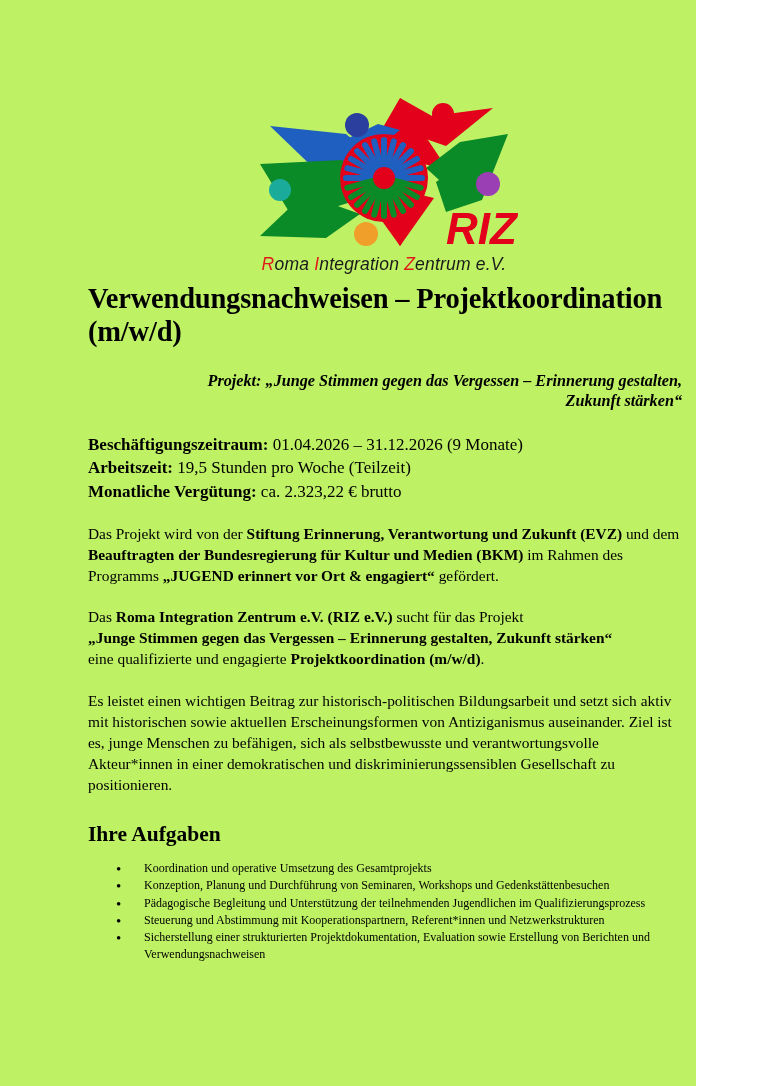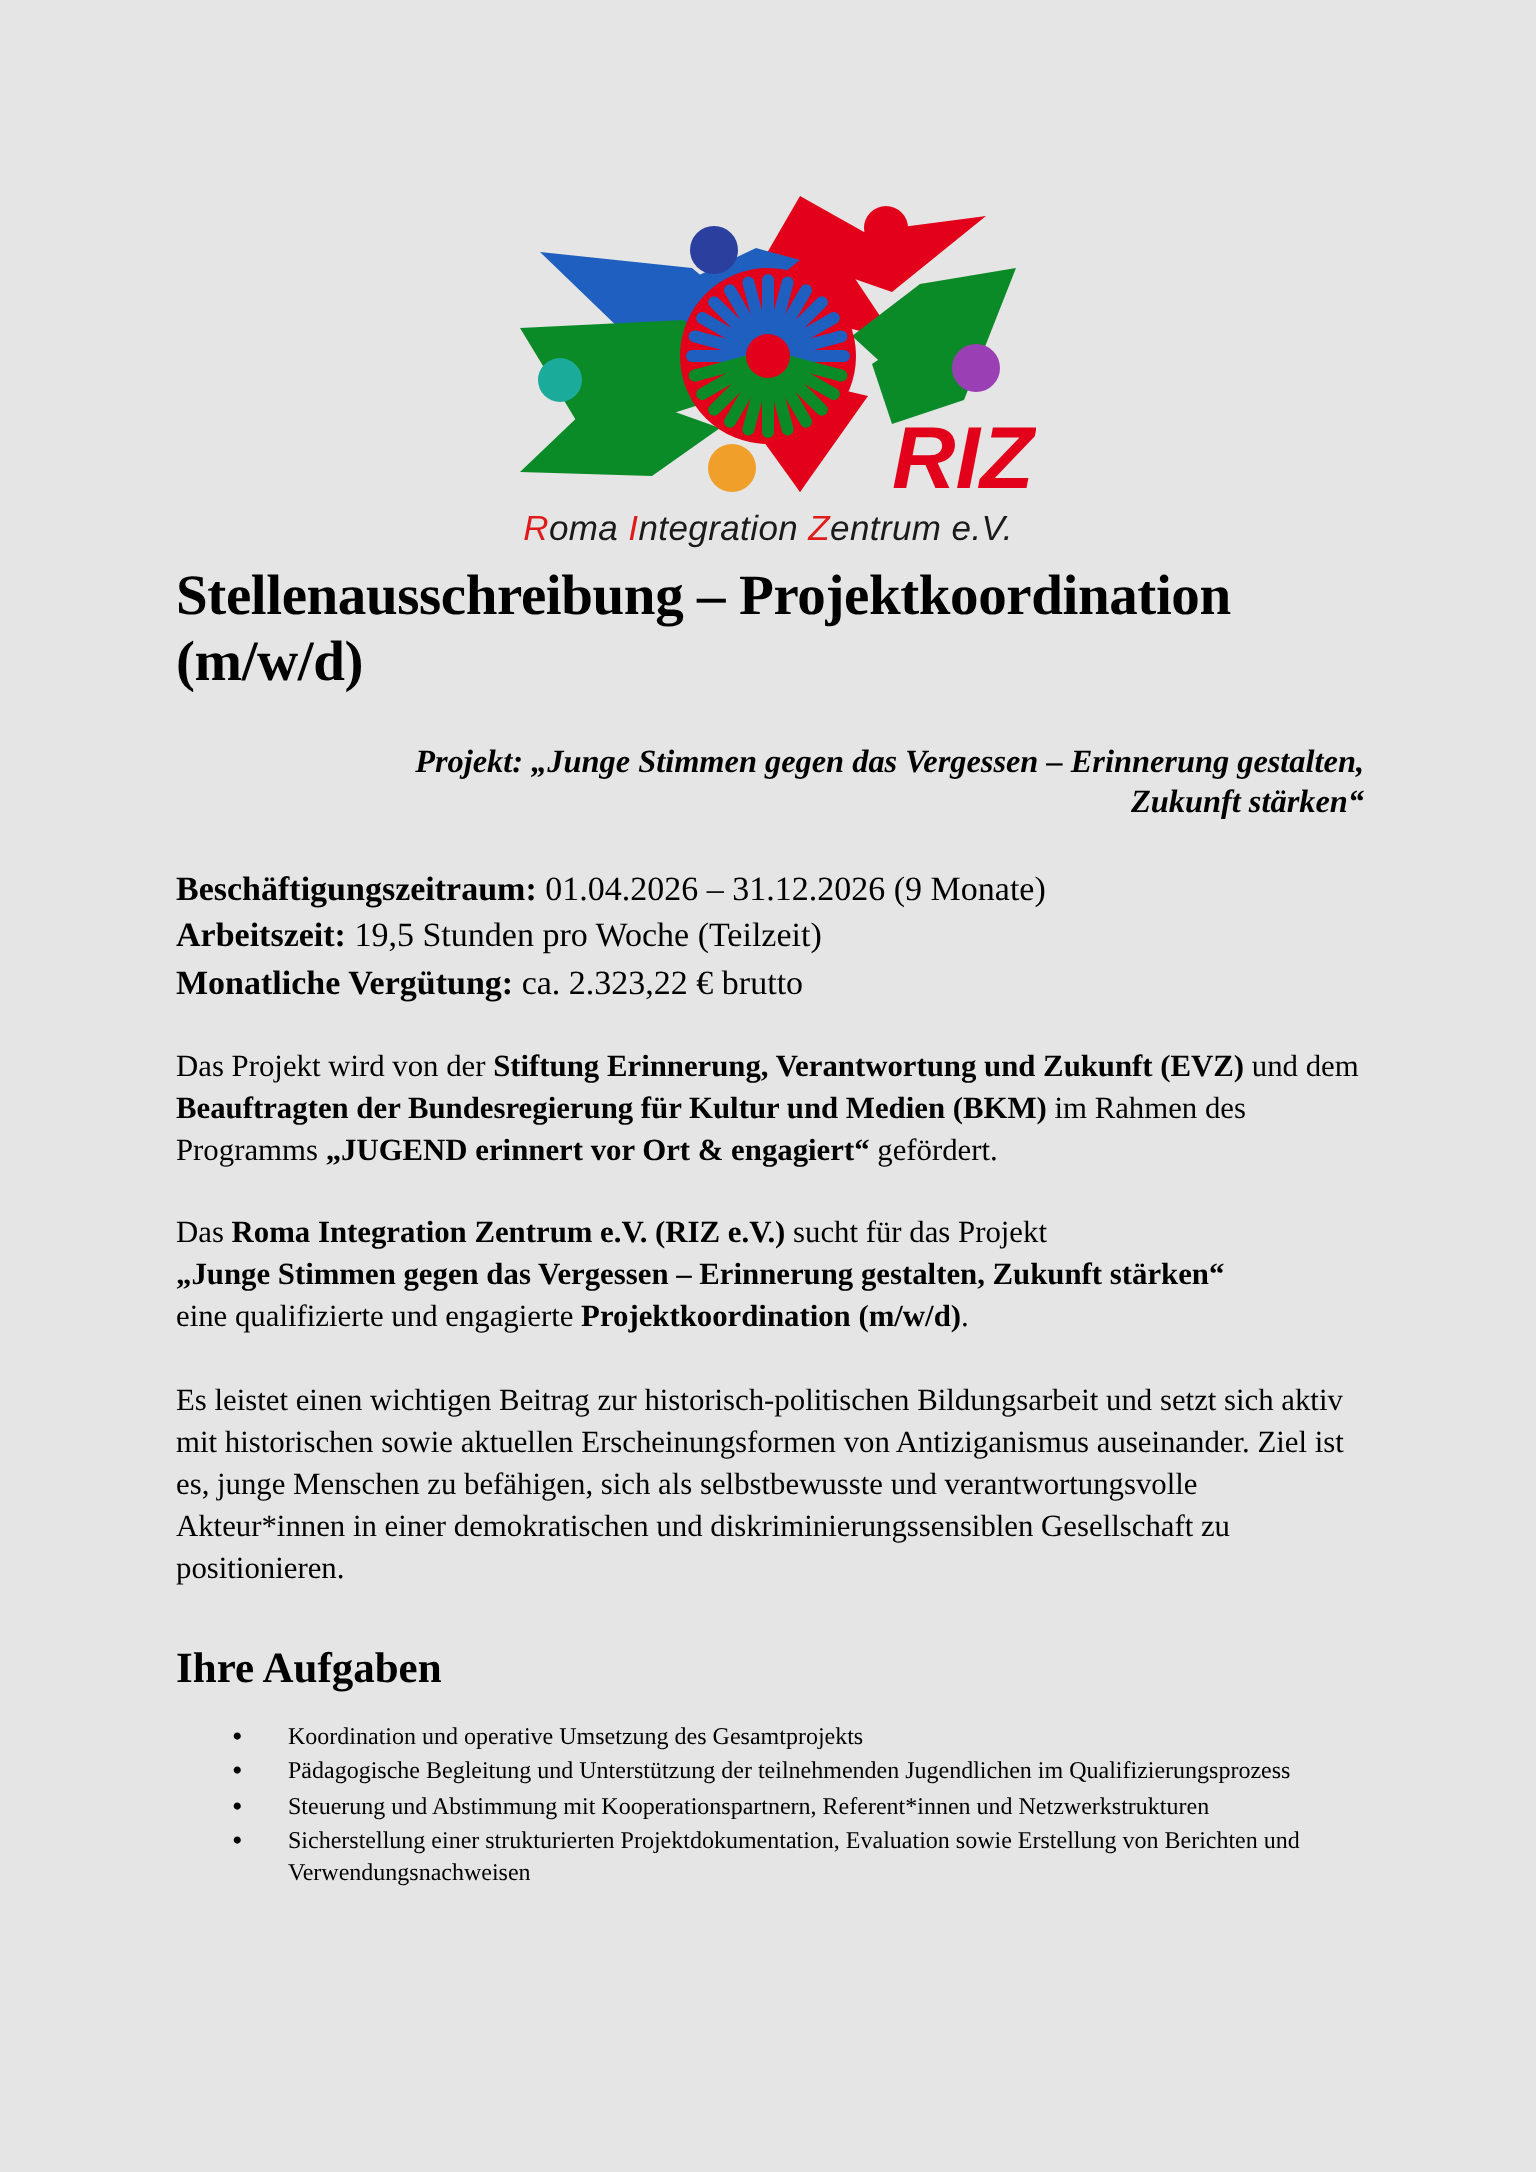--- a/index.html
+++ b/index.html
@@ -11,24 +11,24 @@
   body {
     width: 768px;
     height: 1086px;
     position: relative;
     font-family: "Liberation Serif", "DejaVu Serif", serif;
     color: #000000;
     overflow: hidden;
   }
 
   .page {
-    width: 768px;
+    width: 696px;
     height: 1086px;
     position: relative;
-    background: #e5e5e5;
+    background: #bef264;
     box-sizing: border-box;
   }
 
   
   .logo-block {
     position: absolute;
     left: 0;
     top: 86px;
     width: 768px;
     display: flex;
@@ -188,21 +188,21 @@
 
         <text x="196" y="158" font-family="Liberation Sans, sans-serif" font-size="44" font-weight="bold" font-style="italic" fill="#e2001a">RIZ</text>
       </svg>
     </div>
     <div class="logo-tagline"><span class="cap">R</span>oma <span class="cap">I</span>ntegration <span class="cap">Z</span>entrum e.V.</div>
   </div>
 
   <div class="content">
 
     <h1 class="doc-title">
-      <span>Stellenausschreibung – Projektkoordination</span><br>
+      <span>Verwendungsnachweisen – Projektkoordination</span><br>
       <span>(m/w/d)</span>
     </h1>
 
     <div class="subtitle">
       <span>Projekt: „Junge Stimmen gegen das Vergessen – Erinnerung gestalten,</span><br>
       <span>Zukunft stärken“</span>
     </div>
 
     <div class="facts">
       <div class="fact-line"><b>Beschäftigungszeitraum:</b><span> 01.04.2026 – 31.12.2026 (9 Monate)</span></div>
@@ -213,19 +213,20 @@
     <p class="para"><span>Das Projekt wird von der </span><b>Stiftung Erinnerung, Verantwortung und Zukunft (EVZ)</b><span> und dem </span><b>Beauftragten der Bundesregierung für Kultur und Medien (BKM)</b><span> im Rahmen des Programms </span><b>„JUGEND erinnert vor Ort &amp; engagiert“</b><span> gefördert.</span></p>
 
     <p class="para"><span>Das </span><b>Roma Integration Zentrum e.V. (RIZ e.V.)</b><span> sucht für das Projekt</span><br><b>„Junge Stimmen gegen das Vergessen – Erinnerung gestalten, Zukunft stärken“</b><br><span>eine qualifizierte und engagierte </span><b>Projektkoordination (m/w/d)</b><span>.</span></p>
 
     <p class="para">Es leistet einen wichtigen Beitrag zur historisch-politischen Bildungsarbeit und setzt sich aktiv mit historischen sowie aktuellen Erscheinungsformen von Antiziganismus auseinander. Ziel ist es, junge Menschen zu befähigen, sich als selbstbewusste und verantwortungsvolle Akteur*innen in einer demokratischen und diskriminierungssensiblen Gesellschaft zu positionieren.</p>
 
     <h2 class="section-title">Ihre Aufgaben</h2>
 
     <ul class="tasks">
       <li>Koordination und operative Umsetzung des Gesamtprojekts</li>
+      <li>Konzeption, Planung und Durchführung von Seminaren, Workshops und Gedenkstättenbesuchen</li>
       <li>Pädagogische Begleitung und Unterstützung der teilnehmenden Jugendlichen im Qualifizierungsprozess</li>
       <li>Steuerung und Abstimmung mit Kooperationspartnern, Referent*innen und Netzwerkstrukturen</li>
       <li>Sicherstellung einer strukturierten Projektdokumentation, Evaluation sowie Erstellung von Berichten und Verwendungsnachweisen</li>
     </ul>
 
   </div>
 </div>
 
 </body></html>

